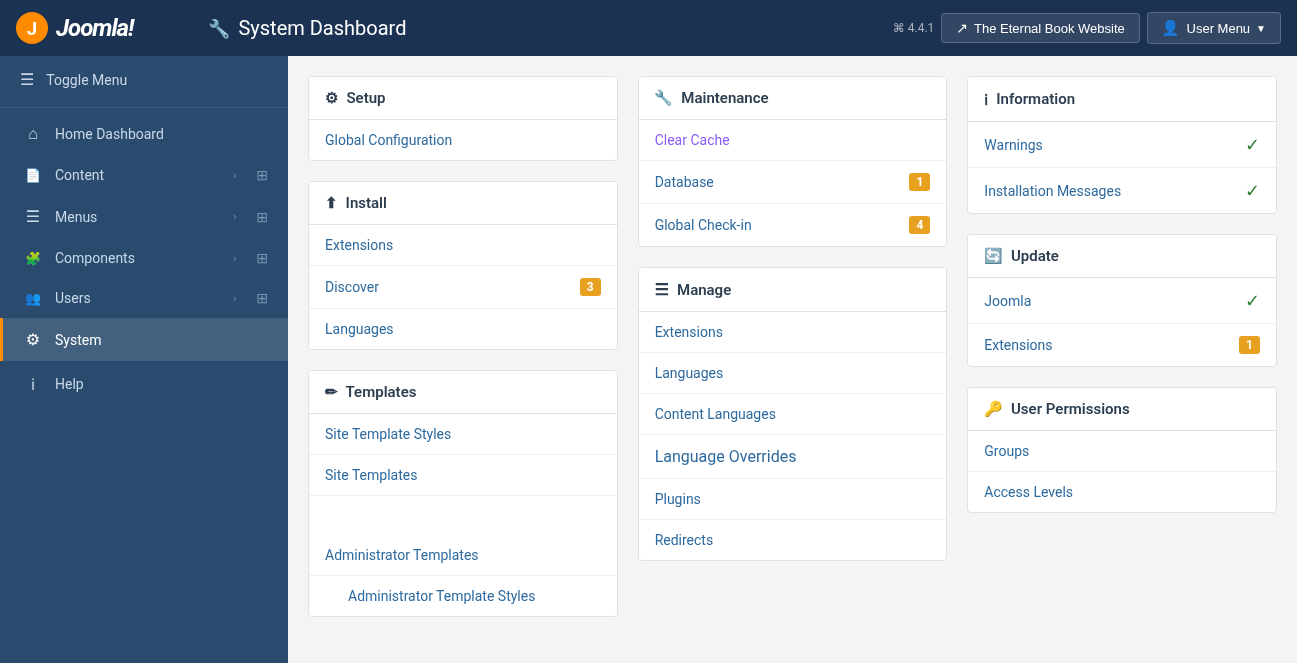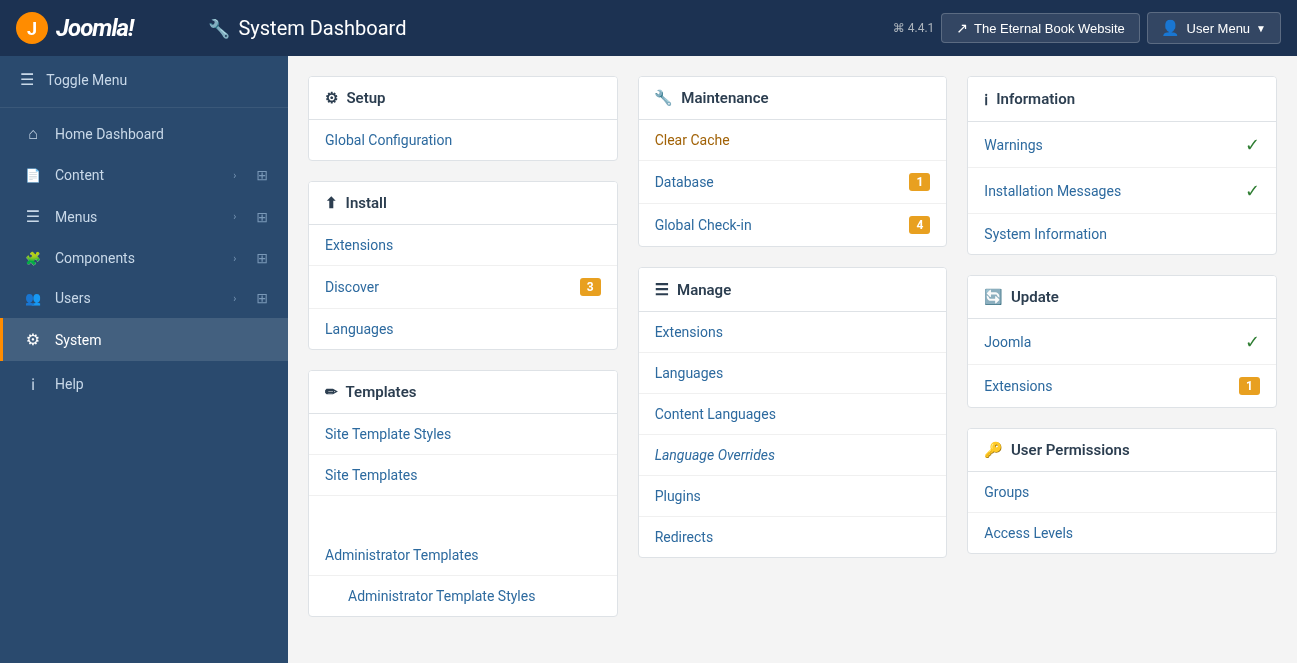--- a/index.html
+++ b/index.html
@@ -305,21 +305,21 @@
       </div>
 
       <div style="display:flex;flex-direction:column;gap:20px;">
 
         <div class="panel">
           <div class="panel-header">
             <span>🔧</span>
             <span>Maintenance</span>
           </div>
           <div class="panel-item">
-            <a style="color: #a16207; text-decoration: none; cursor: pointer; font-size: 14px;">Clear Cache</a>
+            <a style="color: #8b5cf6; text-decoration: none; cursor: pointer; font-size: 14px;">Clear Cache</a>
           </div>
           <div class="panel-item">
             <a style="color: rgb(45, 106, 159); text-decoration: none; cursor: pointer; font-size: 14px;">Database</a>
             <span class="badge">1</span>
           </div>
           <div class="panel-item">
             <a style="color: rgb(45, 106, 159); text-decoration: none; cursor: pointer; font-size: 14px;">Global Check-in</a>
             <span class="badge">4</span>
           </div>
         </div>
@@ -332,21 +332,21 @@
           <div class="panel-item">
             <a style="color: rgb(45, 106, 159); text-decoration: none; cursor: pointer; font-size: 14px;">Extensions</a>
           </div>
           <div class="panel-item">
             <a style="color: rgb(45, 106, 159); text-decoration: none; cursor: pointer; font-size: 14px;">Languages</a>
           </div>
           <div class="panel-item">
             <a style="color: rgb(45, 106, 159); text-decoration: none; cursor: pointer; font-size: 14px;">Content Languages</a>
           </div>
           <div class="panel-item">
-            <a style="color: rgb(45, 106, 159); text-decoration: none; cursor: pointer; font-size: 14px; font-style: italic;">Language Overrides</a>
+            <a style="color: rgb(45, 106, 159); text-decoration: none; cursor: pointer; font-size: 16px;">Language Overrides</a>
           </div>
           <div class="panel-item">
             <a style="color: rgb(45, 106, 159); text-decoration: none; cursor: pointer; font-size: 14px;">Plugins</a>
           </div>
           <div class="panel-item">
             <a style="color: rgb(45, 106, 159); text-decoration: none; cursor: pointer; font-size: 14px;">Redirects</a>
           </div>
         </div>
       </div>
 
@@ -358,23 +358,20 @@
             <span>Information</span>
           </div>
           <div class="panel-item">
             <a style="color: rgb(45, 106, 159); text-decoration: none; cursor: pointer; font-size: 14px;">Warnings</a>
             <span class="check-icon">✓</span>
           </div>
           <div class="panel-item">
             <a style="color: rgb(45, 106, 159); text-decoration: none; cursor: pointer; font-size: 14px;">Installation Messages</a>
             <span class="check-icon">✓</span>
           </div>
-          <div class="panel-item">
-            <a style="color: rgb(45, 106, 159); text-decoration: none; cursor: pointer; font-size: 14px;">System Information</a>
-          </div>
         </div>
 
         <div class="panel">
           <div class="panel-header">
             <span>🔄</span>
             <span>Update</span>
           </div>
           <div class="panel-item">
             <a style="color: rgb(45, 106, 159); text-decoration: none; cursor: pointer; font-size: 14px;">Joomla</a>
             <span class="check-icon">✓</span>

